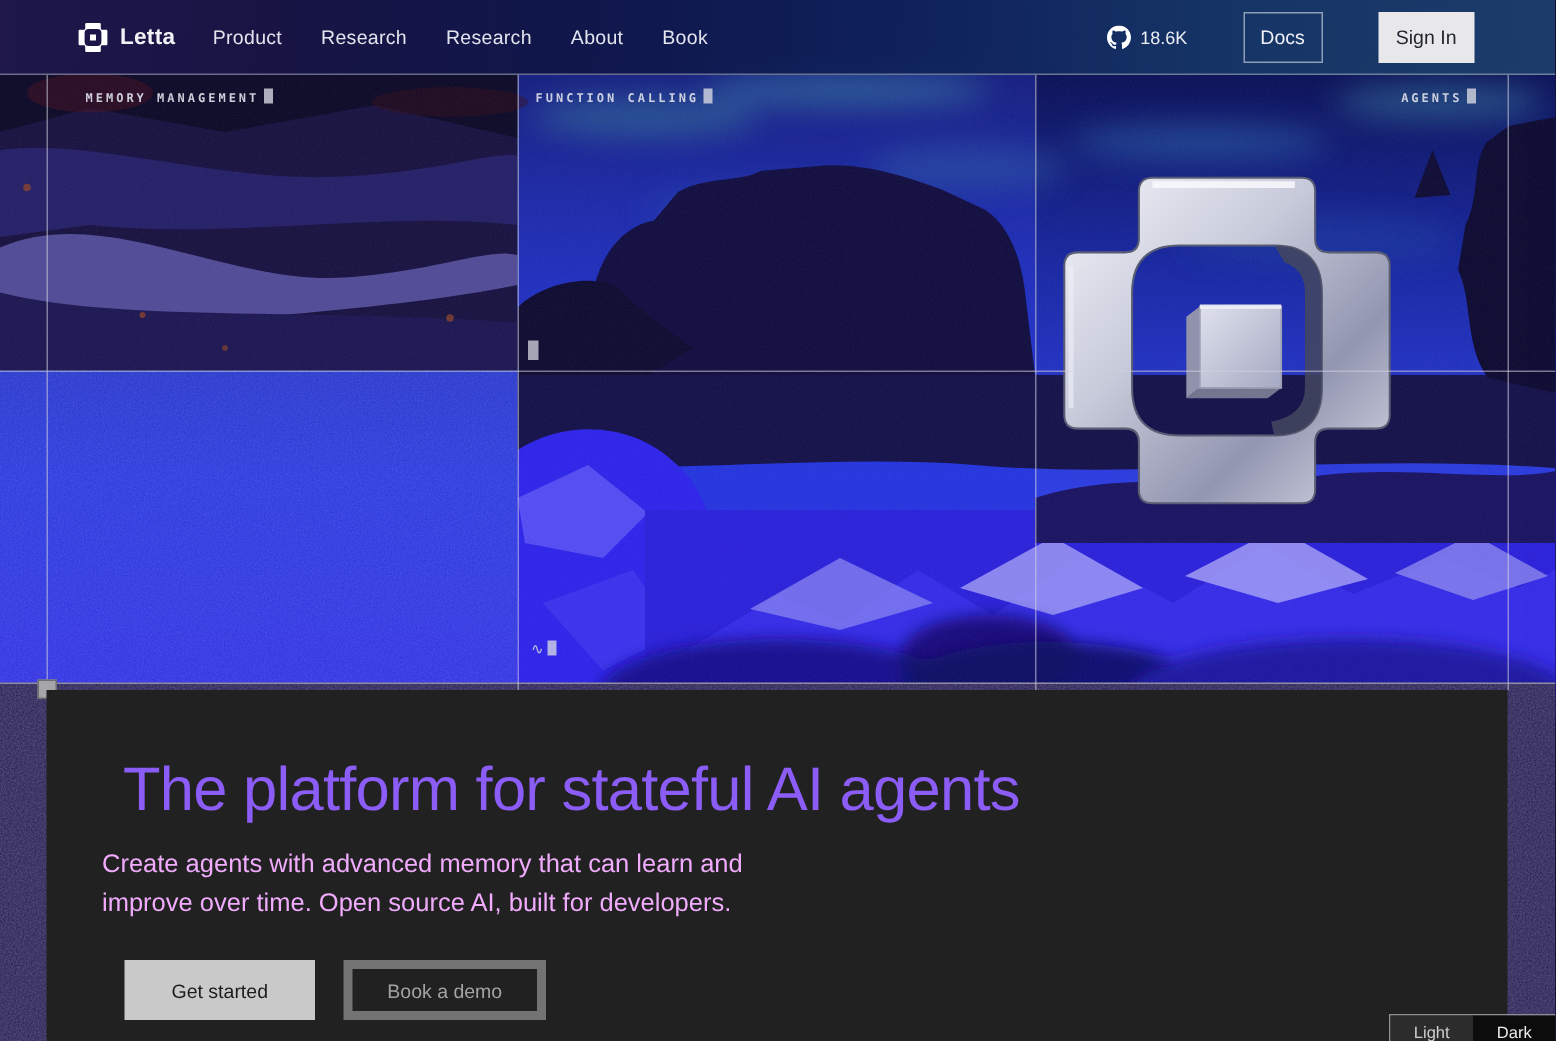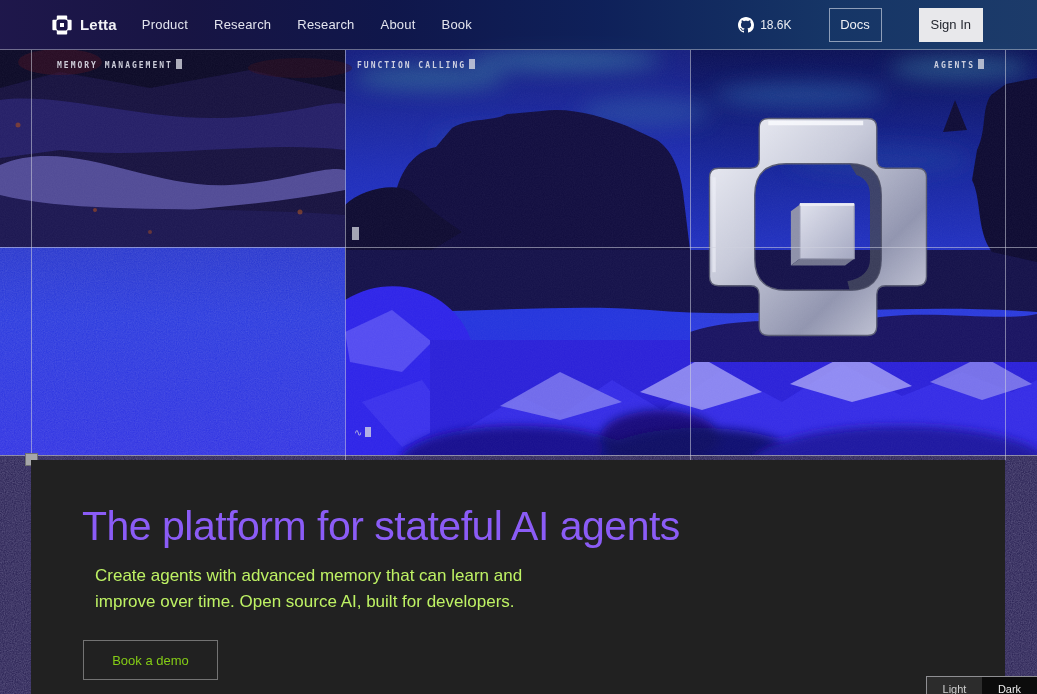--- a/index.html
+++ b/index.html
@@ -75,31 +75,31 @@
   
   .content-panel {
     position:absolute; left:31px; top:460px; width:974px; height:234px;
     background:#212121;
   }
   .headline {
     position:absolute; left:51px; top:43px;
     font-size:41px; font-weight:400; letter-spacing:-.5px; color:#8b5cf6;
   }
   .subtitle {
-    position:absolute; left:64px; top:103px;
-    font-size:17px; line-height:26px; color:#bef264; font-weight:400;
+    position:absolute; left:37px; top:103px;
+    font-size:17px; line-height:26px; color:#f0abfc; font-weight:400;
   }
   .cta-row { position:absolute; left:52px; top:180px; display:flex; gap:19px; }
   .btn-primary {
     width:127px; height:40px; display:flex; align-items:center; justify-content:center;
     background:#c9c9c9; border:none; color:#1d1d1f; font-size:13px; cursor:pointer; font-family:inherit;
   }
   .btn-secondary {
     width:135px; height:40px; display:flex; align-items:center; justify-content:center;
-    background:transparent; border:1px solid #737373; color:#84cc16; font-size:13px; cursor:pointer; font-family:inherit;
+    background:transparent; border:6px solid #737373; color:#a3a3a3; font-size:13px; cursor:pointer; font-family:inherit;
   }
 
   
   .theme-toggle {
     position:absolute; left:926px; top:676px; width:111px; height:26px;
     display:flex; border:1px solid #8f8f93; border-right:none;
   }
   .theme-seg {
     flex:1; display:flex; align-items:center; justify-content:center;
     font-size:11px; cursor:pointer; font-family:inherit; border:none;
@@ -261,20 +261,21 @@
   </div>
 </nav>
 
 <section class="content-panel">
   <h1 class="headline">The platform for stateful AI agents</h1>
   <div class="subtitle">
     <div>Create agents with advanced memory that can learn and</div>
     <div>improve over time. Open source AI, built for developers.</div>
   </div>
   <div class="cta-row">
+    <button class="btn-primary">Get started</button>
     <button class="btn-secondary">Book a demo</button>
   </div>
 </section>
 
 <div class="theme-toggle">
   <button class="theme-seg light">Light</button>
   <button class="theme-seg dark">Dark</button>
 </div>
 
 </body></html>

